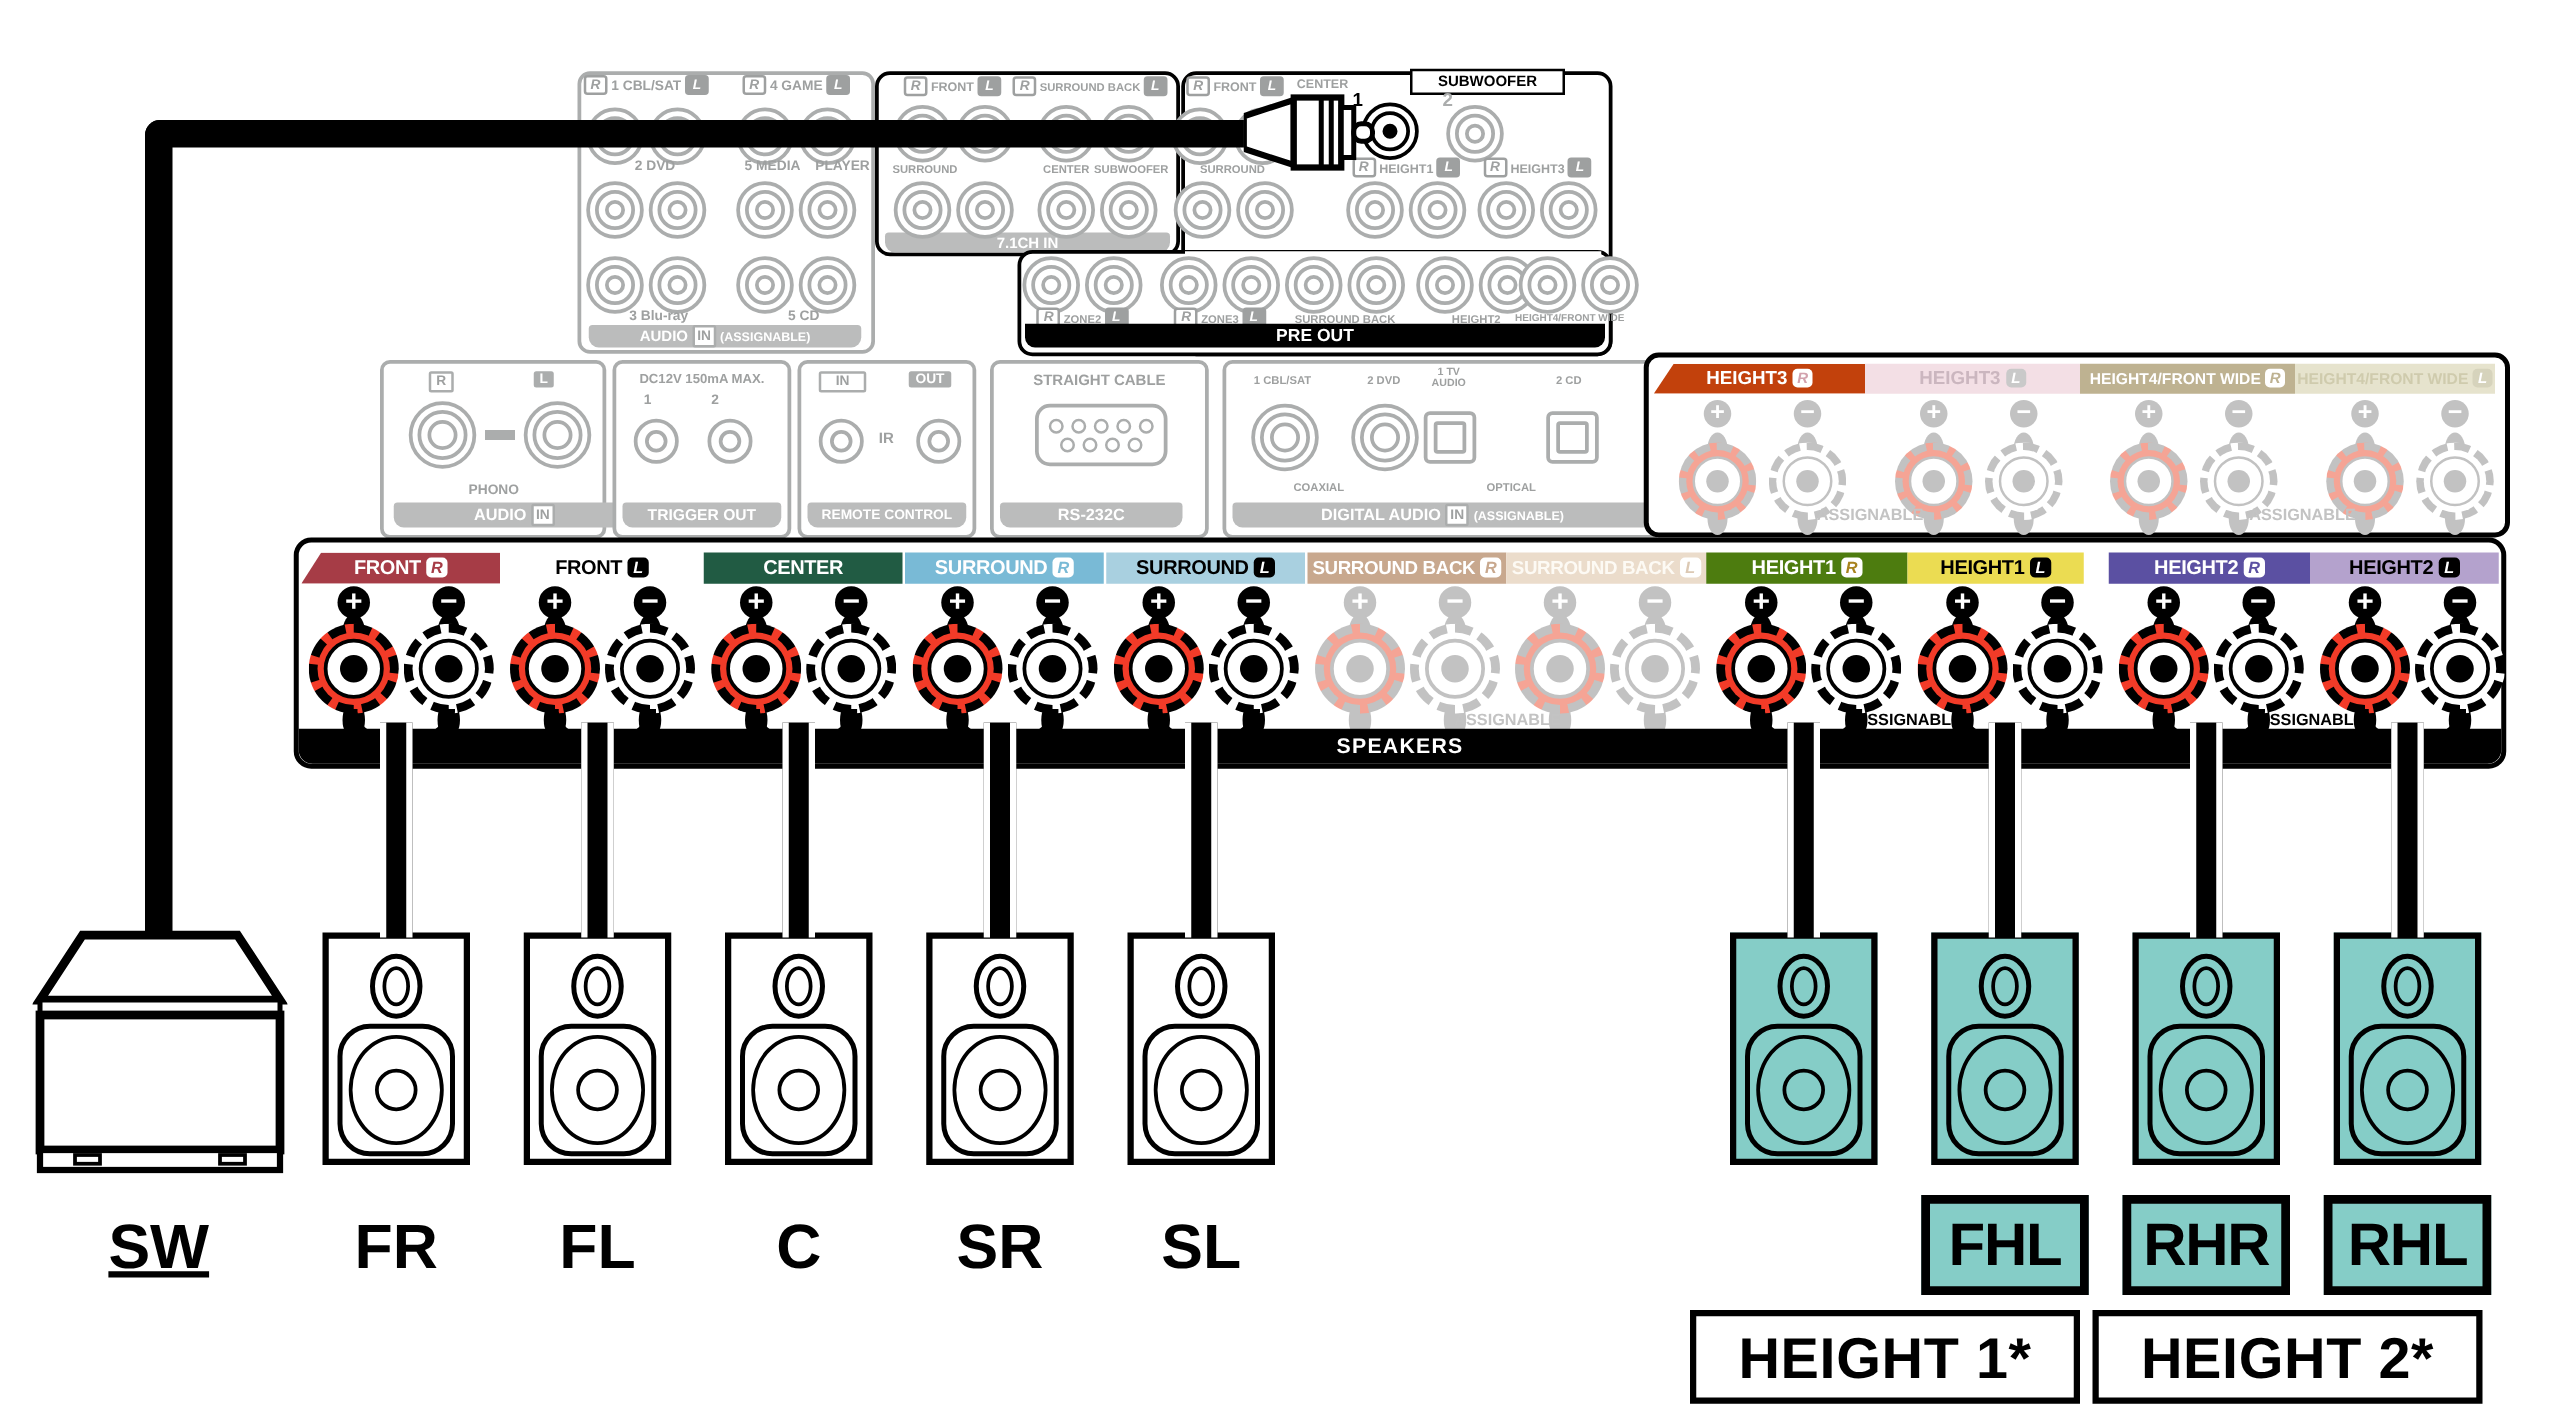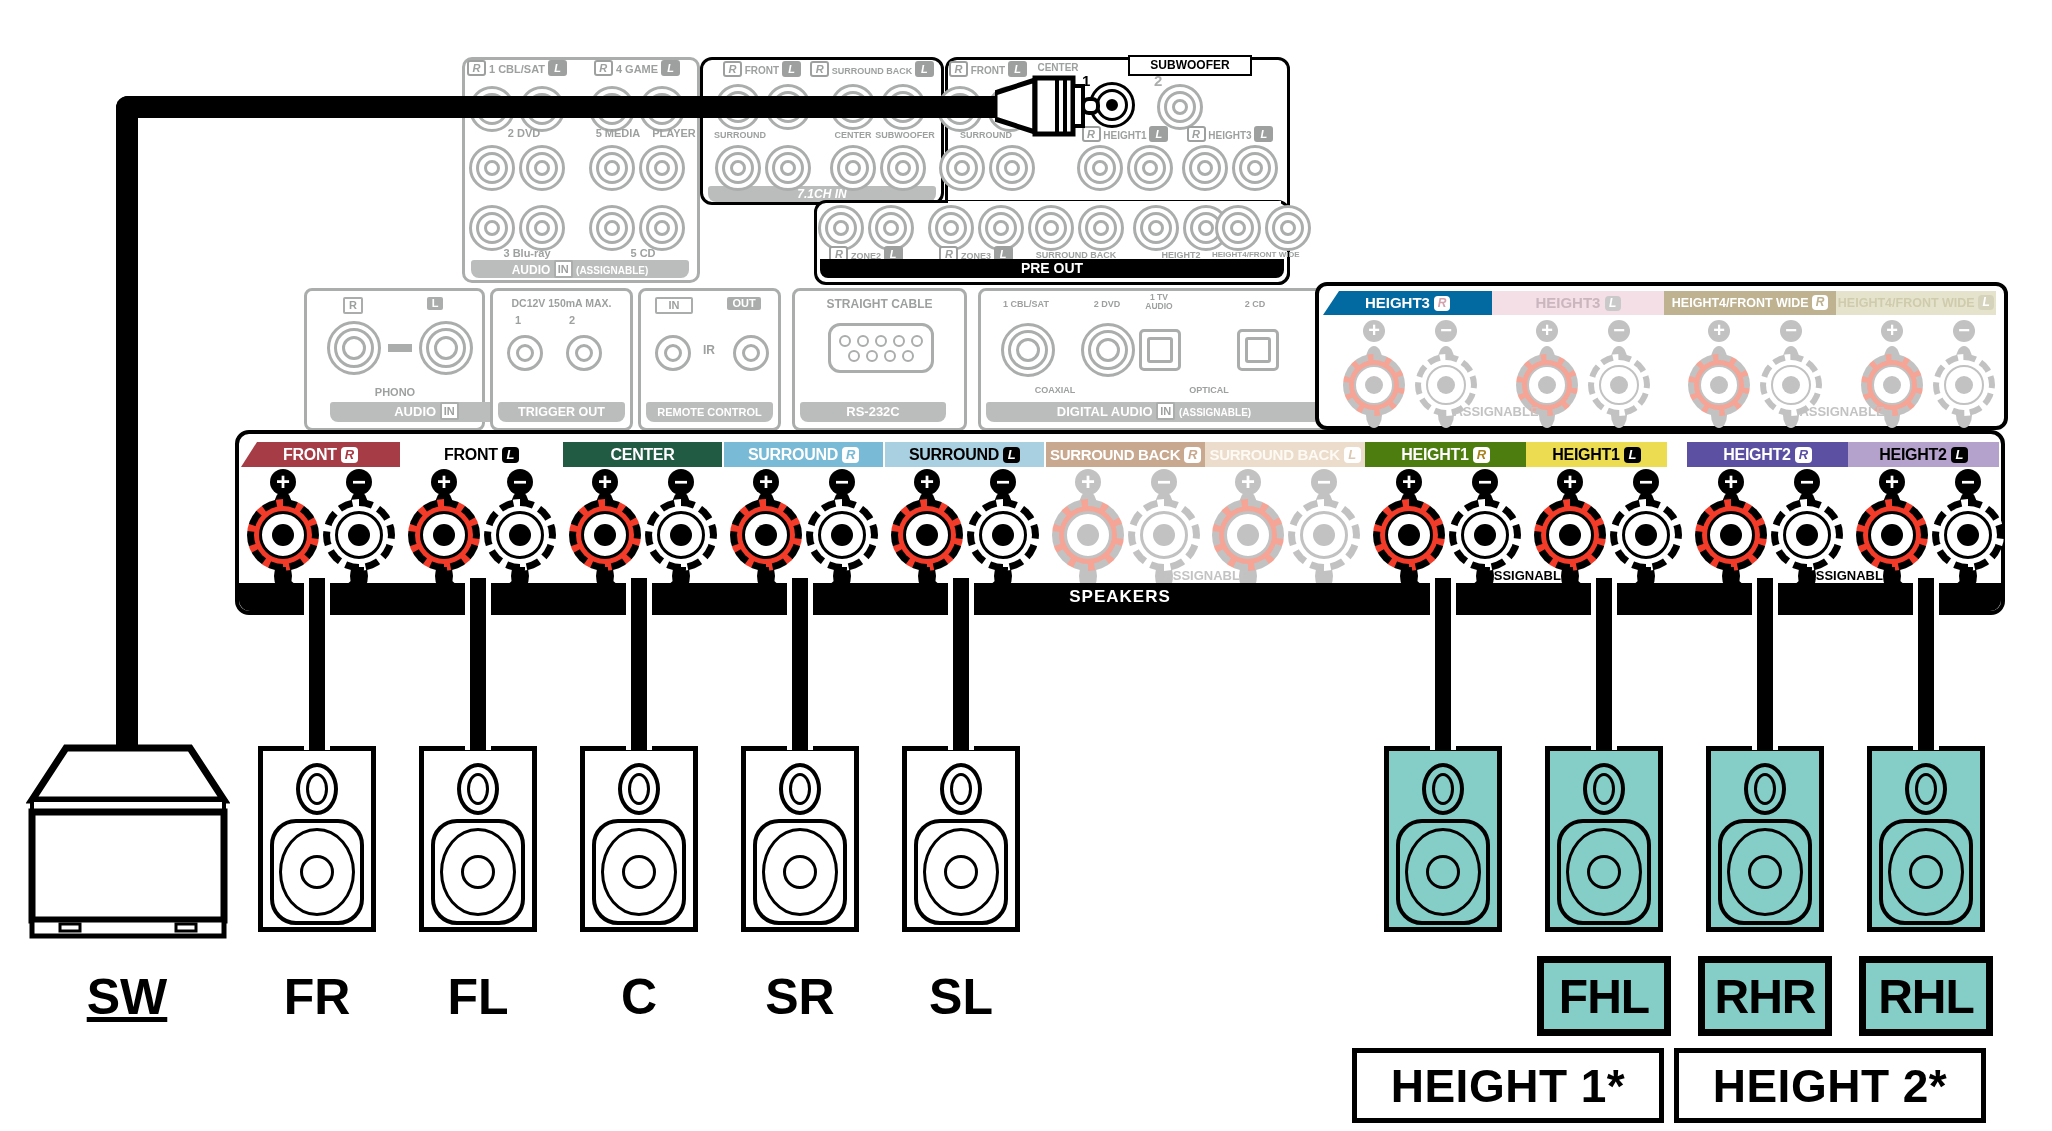--- a/index.html
+++ b/index.html
@@ -51,21 +51,21 @@
   .sl2{background:#215B43;color:#fff;}
   .sl3{background:#79BAD6;color:#fff;}  .sl3 .bdg{color:#79BAD6;}
   .sl4{background:#A9D0E0;color:#000;}
   .sl5{background:#C8A88E;color:#fff;}  .sl5 .bdg{color:#C8A88E;}
   .sl6{background:#EBDCCB;color:#FDFAF4;} .sl6 .bdg{background:#fff;color:#DCC9B4;}
   .sl7{background:#4d7c0f;color:#fff;}  .sl7 .bdg{color:#A8831F;}
   .sl8{background:#EBDC52;color:#000;}
   .sl9{background:#5B50A2;color:#fff;}  .sl9 .bdg{color:#5B50A2;}
   .sl10{background:#B4A2CD;color:#000;}
   .htab{position:absolute;top:5px;height:24px;line-height:24px;font-weight:bold;text-align:center;white-space:nowrap;}
-  .ht0{background:#0369a1;color:#fff;font-size:15px;clip-path:polygon(16px 0,100% 0,100% 100%,0 100%);}
+  .ht0{background:#c2410c;color:#fff;font-size:15px;clip-path:polygon(16px 0,100% 0,100% 100%,0 100%);}
   .ht0 .bdg{background:#fff;color:#D2A2AE;}
   .ht1{background:#F3DFE5;color:#CBB6BF;font-size:15px;} .ht1 .bdg{background:#C9C9C9;color:#fff;}
   .ht2{background:#BEB291;color:#fff;font-size:12.5px;} .ht2 .bdg{background:#fff;color:#BEB291;}
   .ht3{background:#E6E3CD;color:#CFCBAD;font-size:12.5px;} .ht3 .bdg{background:#D6D3BC;color:#fff;}
   .htab .bdg{height:15px;line-height:15px;min-width:14px;border-radius:4px;font-size:12px;}
   
   .pair{position:absolute;top:35px;width:160px;height:165px;}
   .pm{position:absolute;top:0;width:26px;height:26px;background:#000;border-radius:50%;color:#fff;
       text-align:center;font-weight:bold;font-size:24px;line-height:25px;}
   .pm.p{left:29px;} .pm.m{left:105px;}
@@ -165,21 +165,21 @@
       <i class="jk"></i>
     </div>
   <div class="jpr" style="left:589px;top:205px;">
       <i class="jk"></i>
       <i class="jk"></i>
     </div>
   <div class="glab" style="left:477px;top:246px;width:100px;">3 Blu-ray</div>
   <div class="glab" style="left:603px;top:246px;width:80px;">5 CD</div>
 
   <div class="blackbox" style="left:700px;top:57px;width:238px;height:142px;border-width:3px;">
-    <div class="gbar" style="left:5px;top:126px;width:228px;height:16px;font-size:12px;line-height:16px;font-style:italic;">7.1CH IN</div>
+    <div class="gbar" style="left:5px;top:126px;width:228px;height:16px;font-size:12px;line-height:16px;">7.1CH IN</div>
   </div>
   <div class="glab s10" style="left:703px;top:61px;width:118px;">
     <i class="bdg gR">R</i>
     <span>FRONT</span>
     <i class="bdg gL">L</i>
   </div>
   <div class="glab tiny" style="left:808px;top:61px;width:128px;">
     <i class="bdg gR">R</i>
     <span>SURROUND BACK</span>
     <i class="bdg gL">L</i>
@@ -288,21 +288,21 @@
 
   <div class="gbox" style="left:304px;top:288px;width:175px;height:137px;border-radius:8px;">
     <div class="chip chipO" style="left:36px;top:6px;width:16px;height:13px;line-height:13px;">R</div>
     <div class="chip chipF" style="left:120px;top:6px;width:16px;height:13px;line-height:13px;">L</div>
     <div class="jpr" style="left:20px;top:30px;">
         <i class="jk big"></i>
         <i class="brg"></i>
         <i class="jk big"></i>
       </div>
     <div class="glab" style="left:38px;top:94px;width:100px;">PHONO</div>
-    <div class="gbar" style="left:23px;top:111px;width:193px;height:20px;font-size:13px;line-height:20px;">
+    <div class="gbar" style="left:8px;top:111px;width:193px;height:20px;font-size:13px;line-height:20px;">
       <span>AUDIO</span>
       <span class="bdg chipO" style="position:static;">IN</span>
     </div>
   </div>
   <div class="gbox" style="left:490px;top:288px;width:137px;height:137px;border-radius:8px;">
     <div class="glab" style="left:3px;top:5px;width:131px;font-size:10.5px;">DC12V 150mA MAX.</div>
     <div class="glab" style="left:18px;top:22px;width:14px;">1</div>
     <div class="glab" style="left:72px;top:22px;width:14px;">2</div>
     <div class="jpr" style="left:14px;top:44px;gap:23px;">
         <i class="jks"></i>

